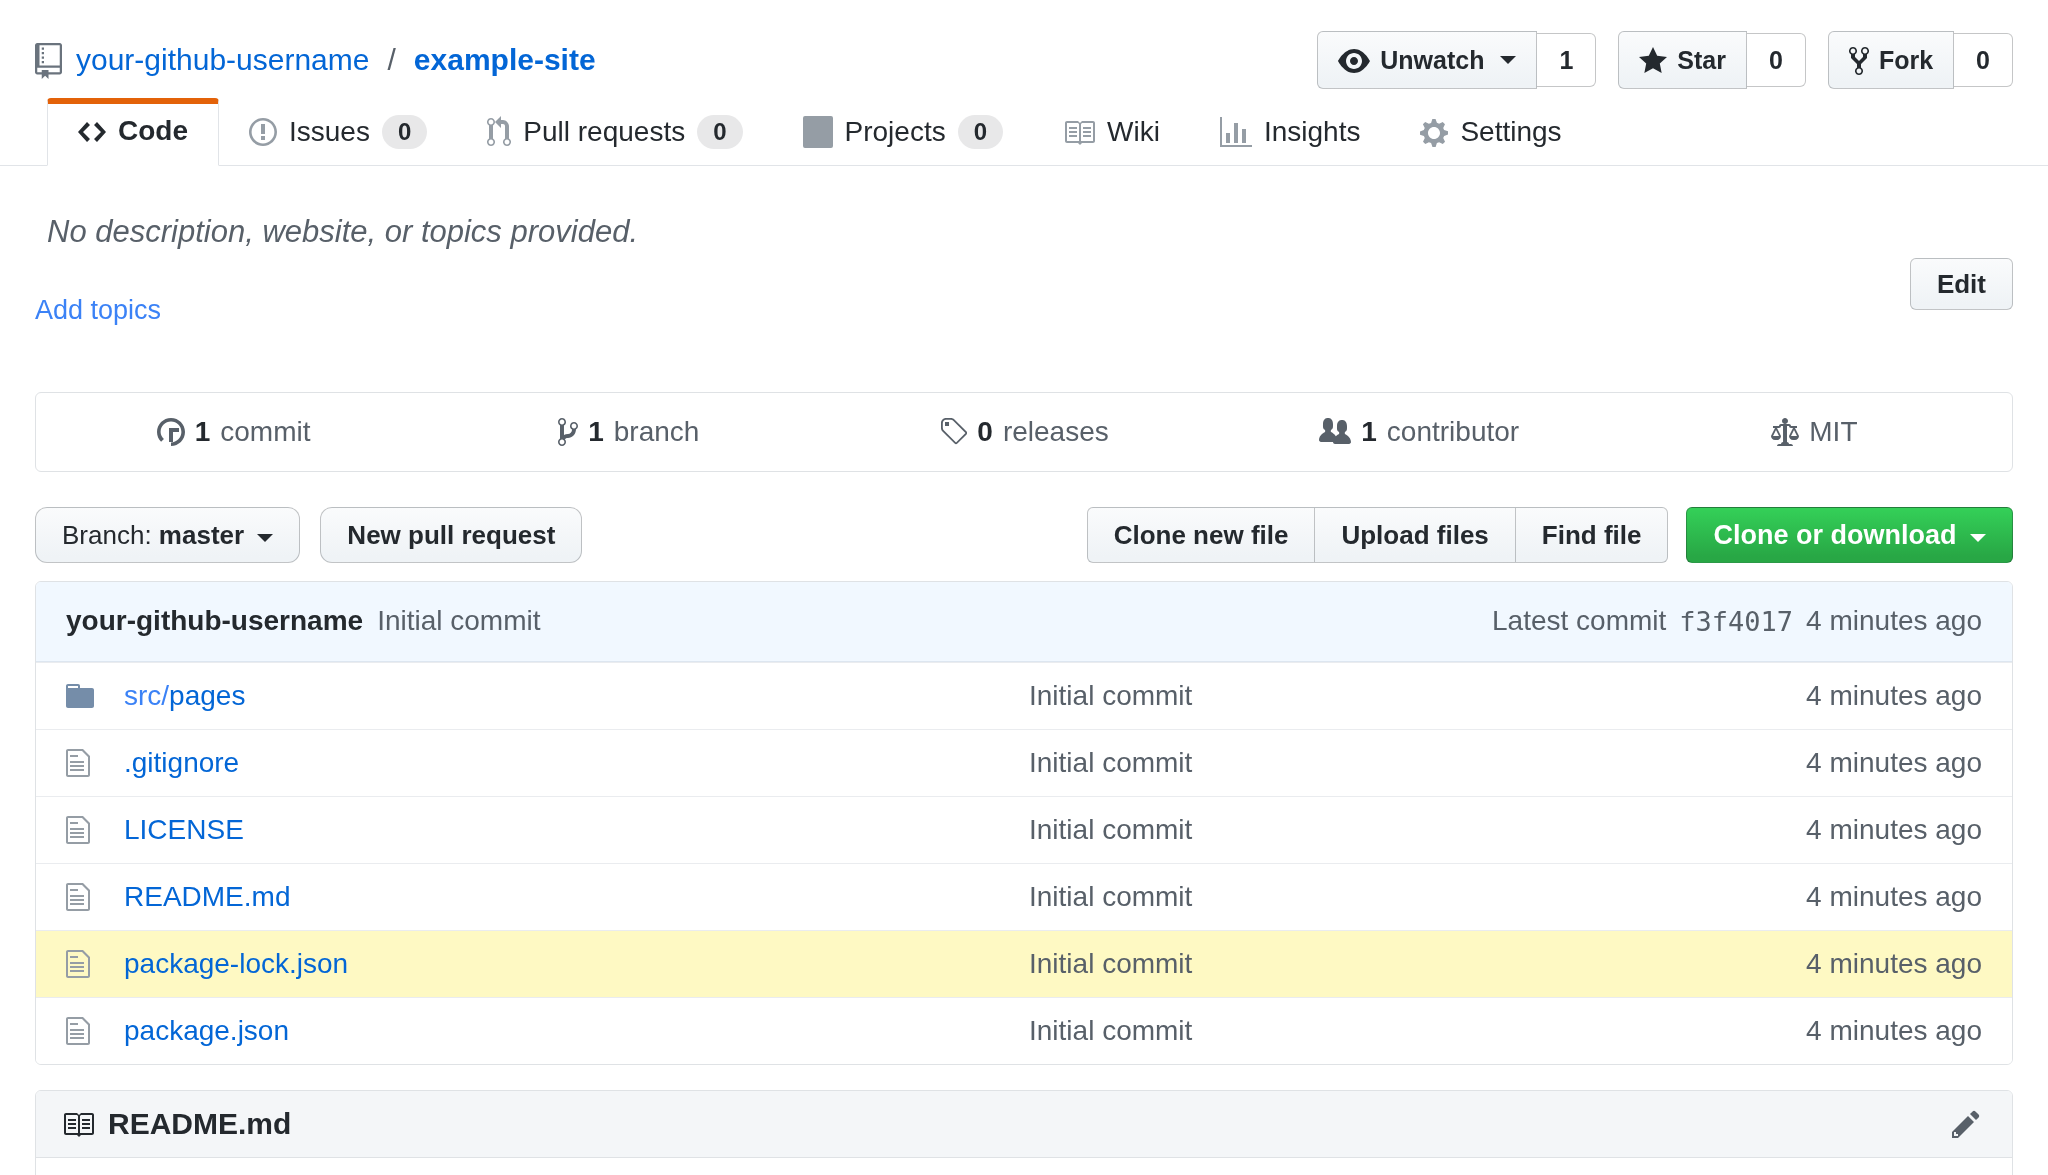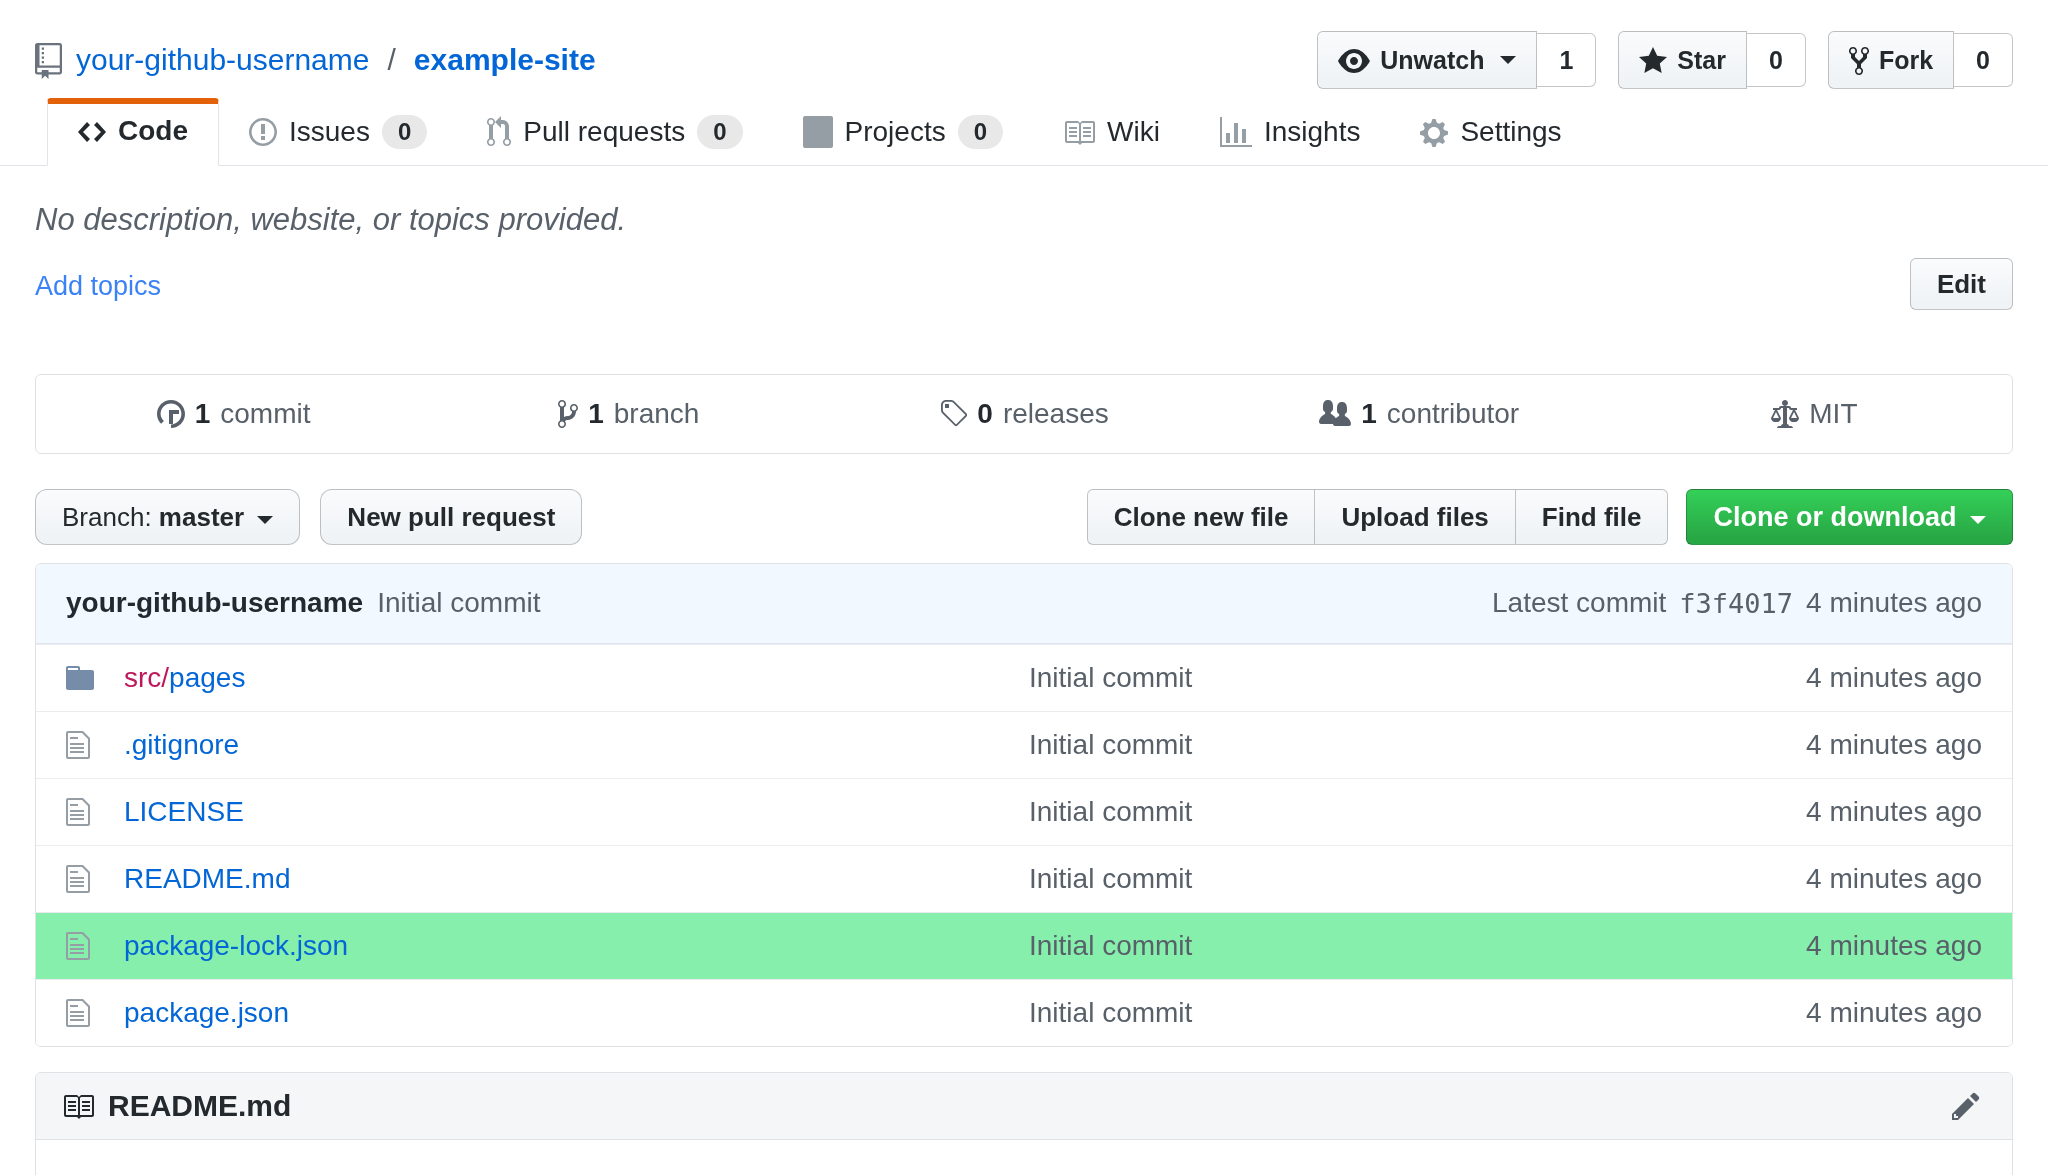--- a/index.html
+++ b/index.html
@@ -76,21 +76,21 @@
   .counter {
     font-size: 24px; font-weight: bold; line-height: 28px;
     padding: 3px 16px; border-radius: 22px;
     background: rgba(27,31,35,0.1); color: #24292e;
   }
 
   
   .about-row { display: flex; justify-content: space-between; margin-top: 34px; }
   .description {
     font-size: 31px; font-style: italic; color: #586069;
-    margin: 0; line-height: 40px;
+    margin: 12px; line-height: 40px;
   }
   .add-topics {
     display: inline-block; margin-top: 28px;
     font-size: 27px; color: #3b82f6; text-decoration: none; line-height: 36px;
   }
   .btn-edit {
     font-size: 26px; padding: 10px 26px; line-height: 30px;
     border-radius: 6px; align-self: flex-start; margin-top: 58px;
   }
 
@@ -149,26 +149,26 @@
   .sha { font-family: "DejaVu Sans Mono", "Liberation Mono", monospace; font-size: 27px; color: #586069; text-decoration: none; }
 
   .file-row {
     display: flex; align-items: center;
     height: 67px; padding: 0 30px;
     border-top: 1px solid #eaecef;
     font-size: 28px;
     background: #fff;
   }
   .file-row:first-of-type { border-top: none; }
-  .file-row.highlight { background: #86efac; }
+  .file-row.highlight { background: #fef9c3; }
   .col-icon { width: 58px; flex: none; }
   .icon-dir { color: rgba(3,47,98,0.55); }
   .icon-file { color: #959da5; }
   .col-name { width: 905px; flex: none; white-space: nowrap; overflow: hidden; }
-  .col-name .prefix { color: #be185d; }
+  .col-name .prefix { color: #3b82f6; }
   .col-name a { color: #0366d6; text-decoration: none; }
   .col-msg { flex: 1; color: #586069; }
   .col-msg a { color: #586069; text-decoration: none; }
   .col-age { width: 330px; flex: none; text-align: right; color: #586069; }
 
   
   .readme-box {
     margin-top: 25px;
     border: 1px solid #dfe2e5; border-radius: 6px;
     overflow: hidden;

